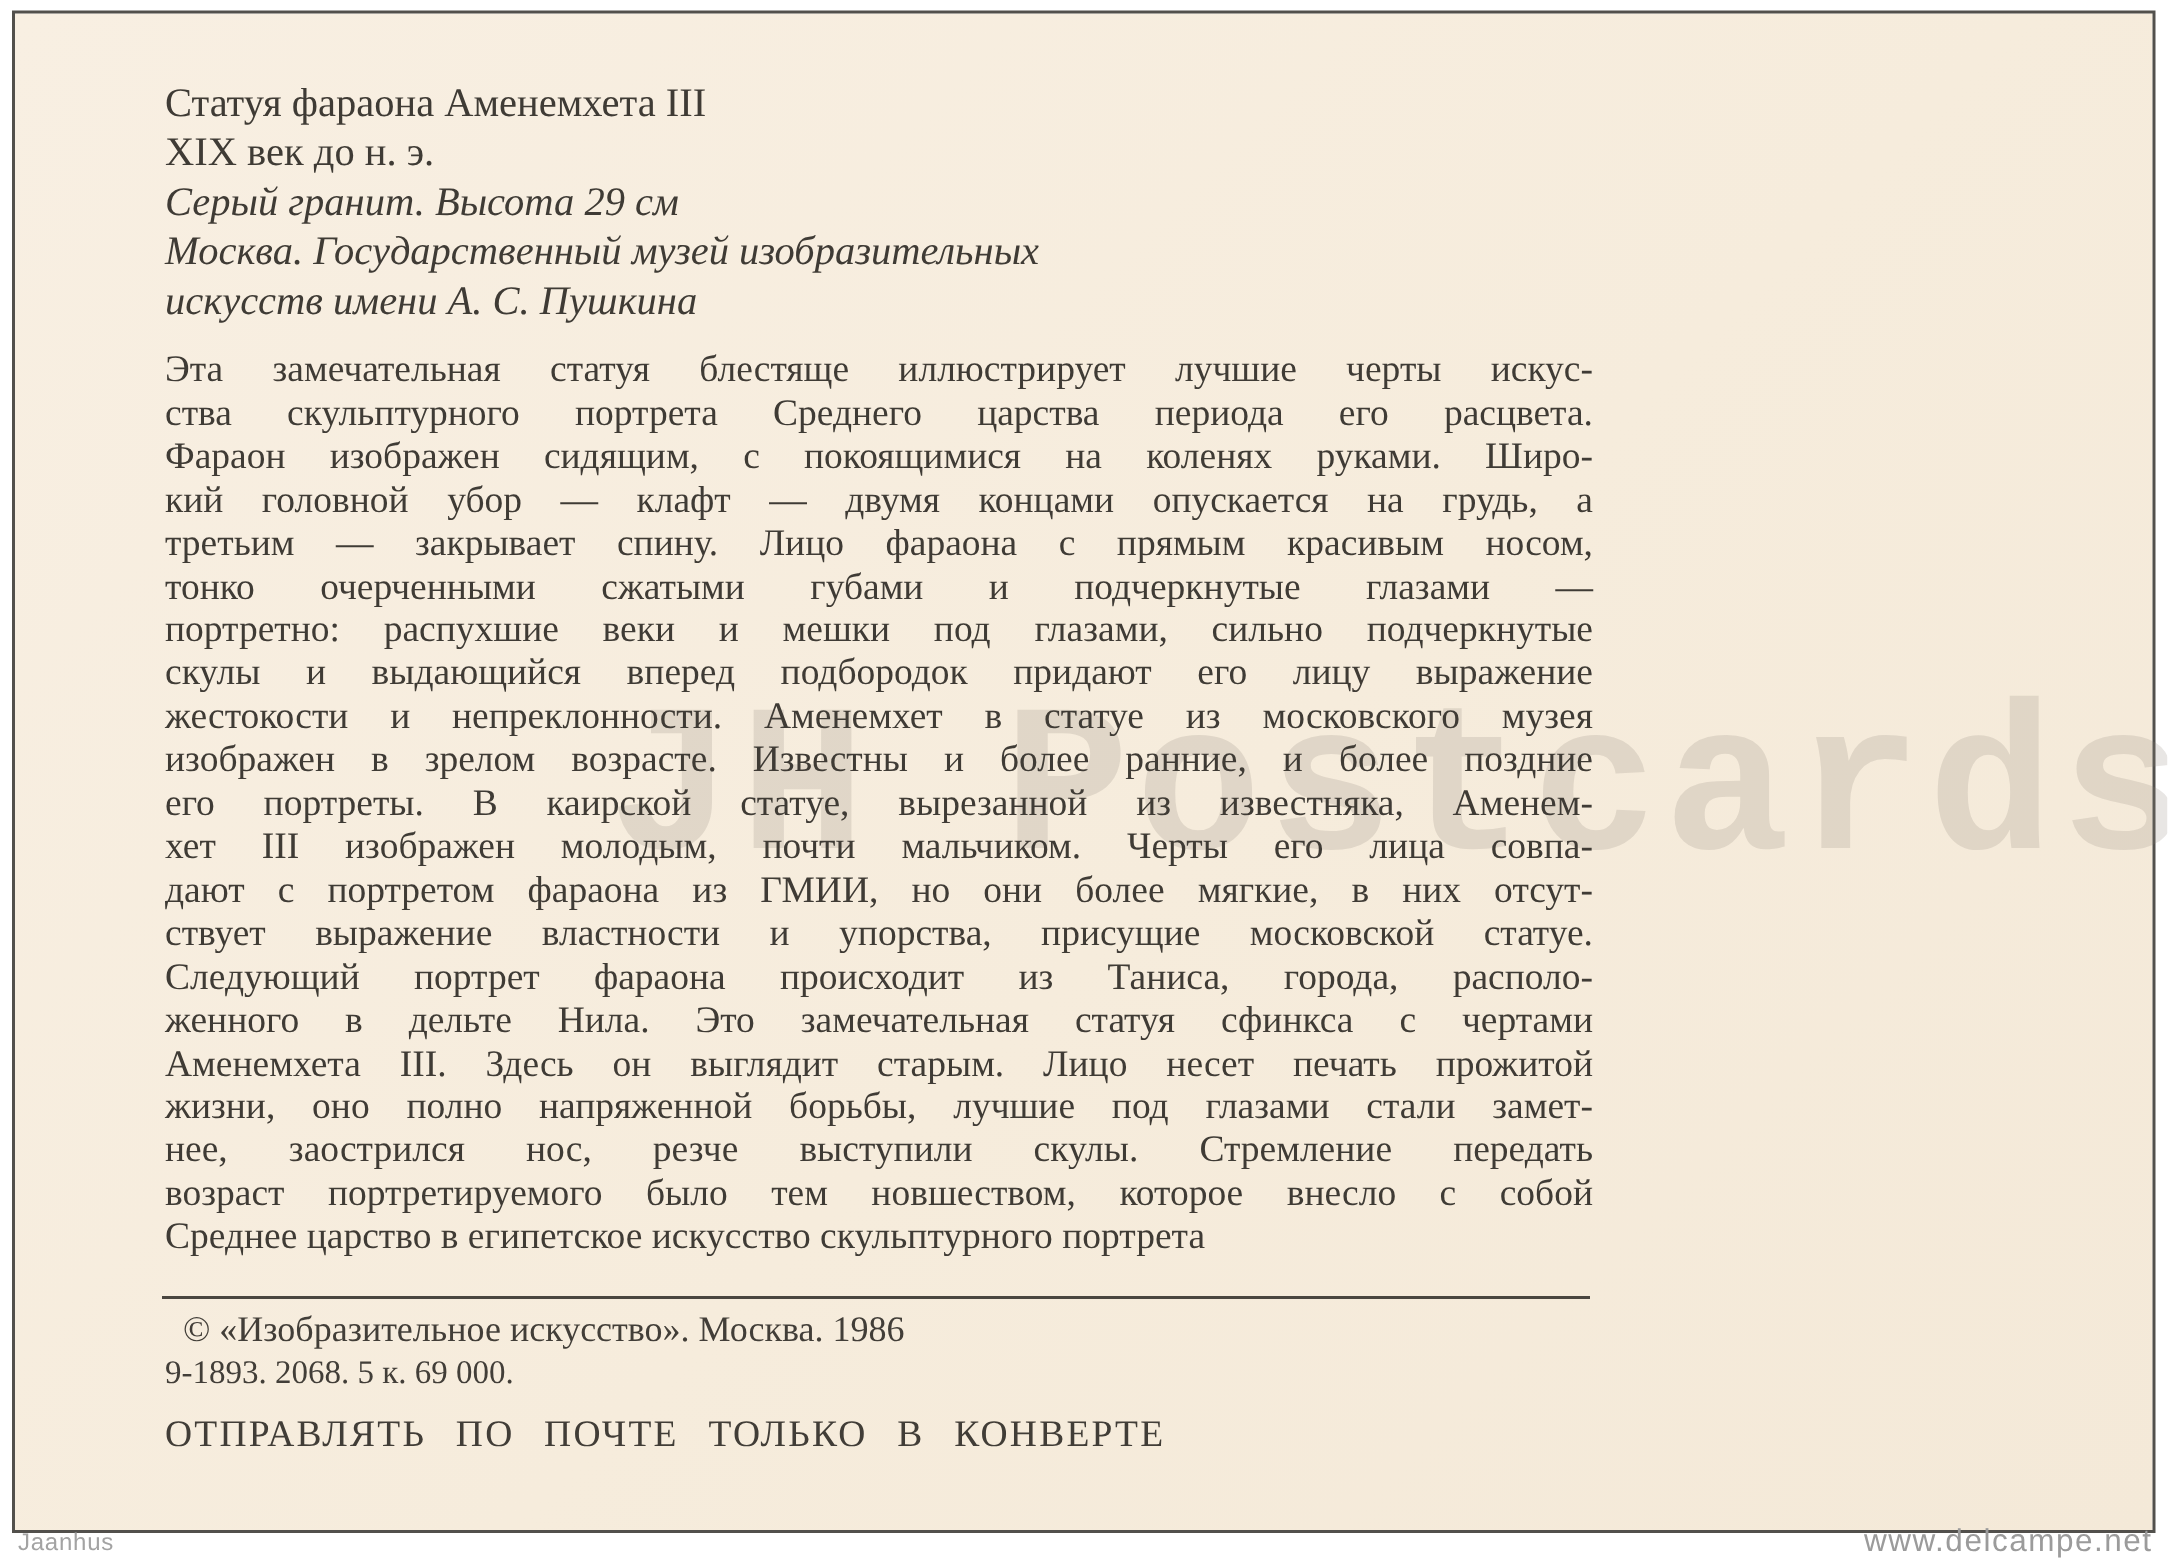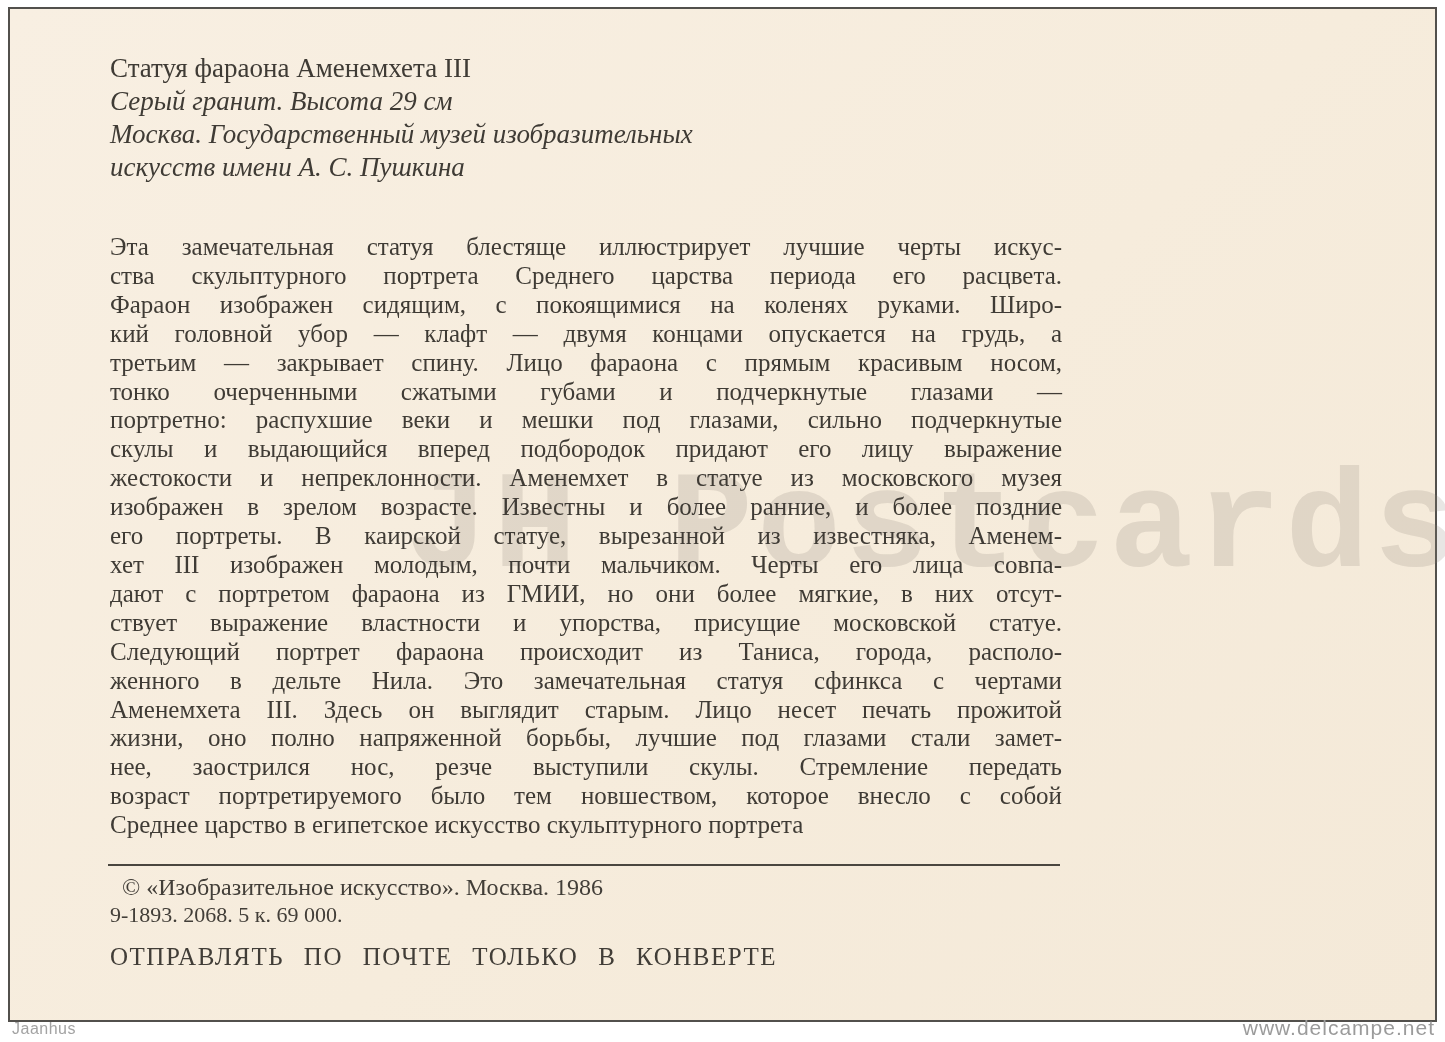--- a/index.html
+++ b/index.html
@@ -133,20 +133,21 @@
 
 <div class="page">
 
   <div class="card">
 
     <div class="watermark">JH Postcards</div>
 
     <div class="header">
       <div class="title">
           <div class="line">Статуя фараона Аменемхета III</div>
+          <div class="line">XIX век до н. э.</div>
         </div>
       <div class="caption">
           <div class="line">Серый гранит. Высота 29 см</div>
           <div class="line">Москва. Государственный музей изобразительных</div>
           <div class="line">искусств имени А. С. Пушкина</div>
         </div>
     </div>
 
     <div class="body-text">
         <div class="line">Эта замечательная статуя блестяще иллюстрирует лучшие черты искус-</div>

